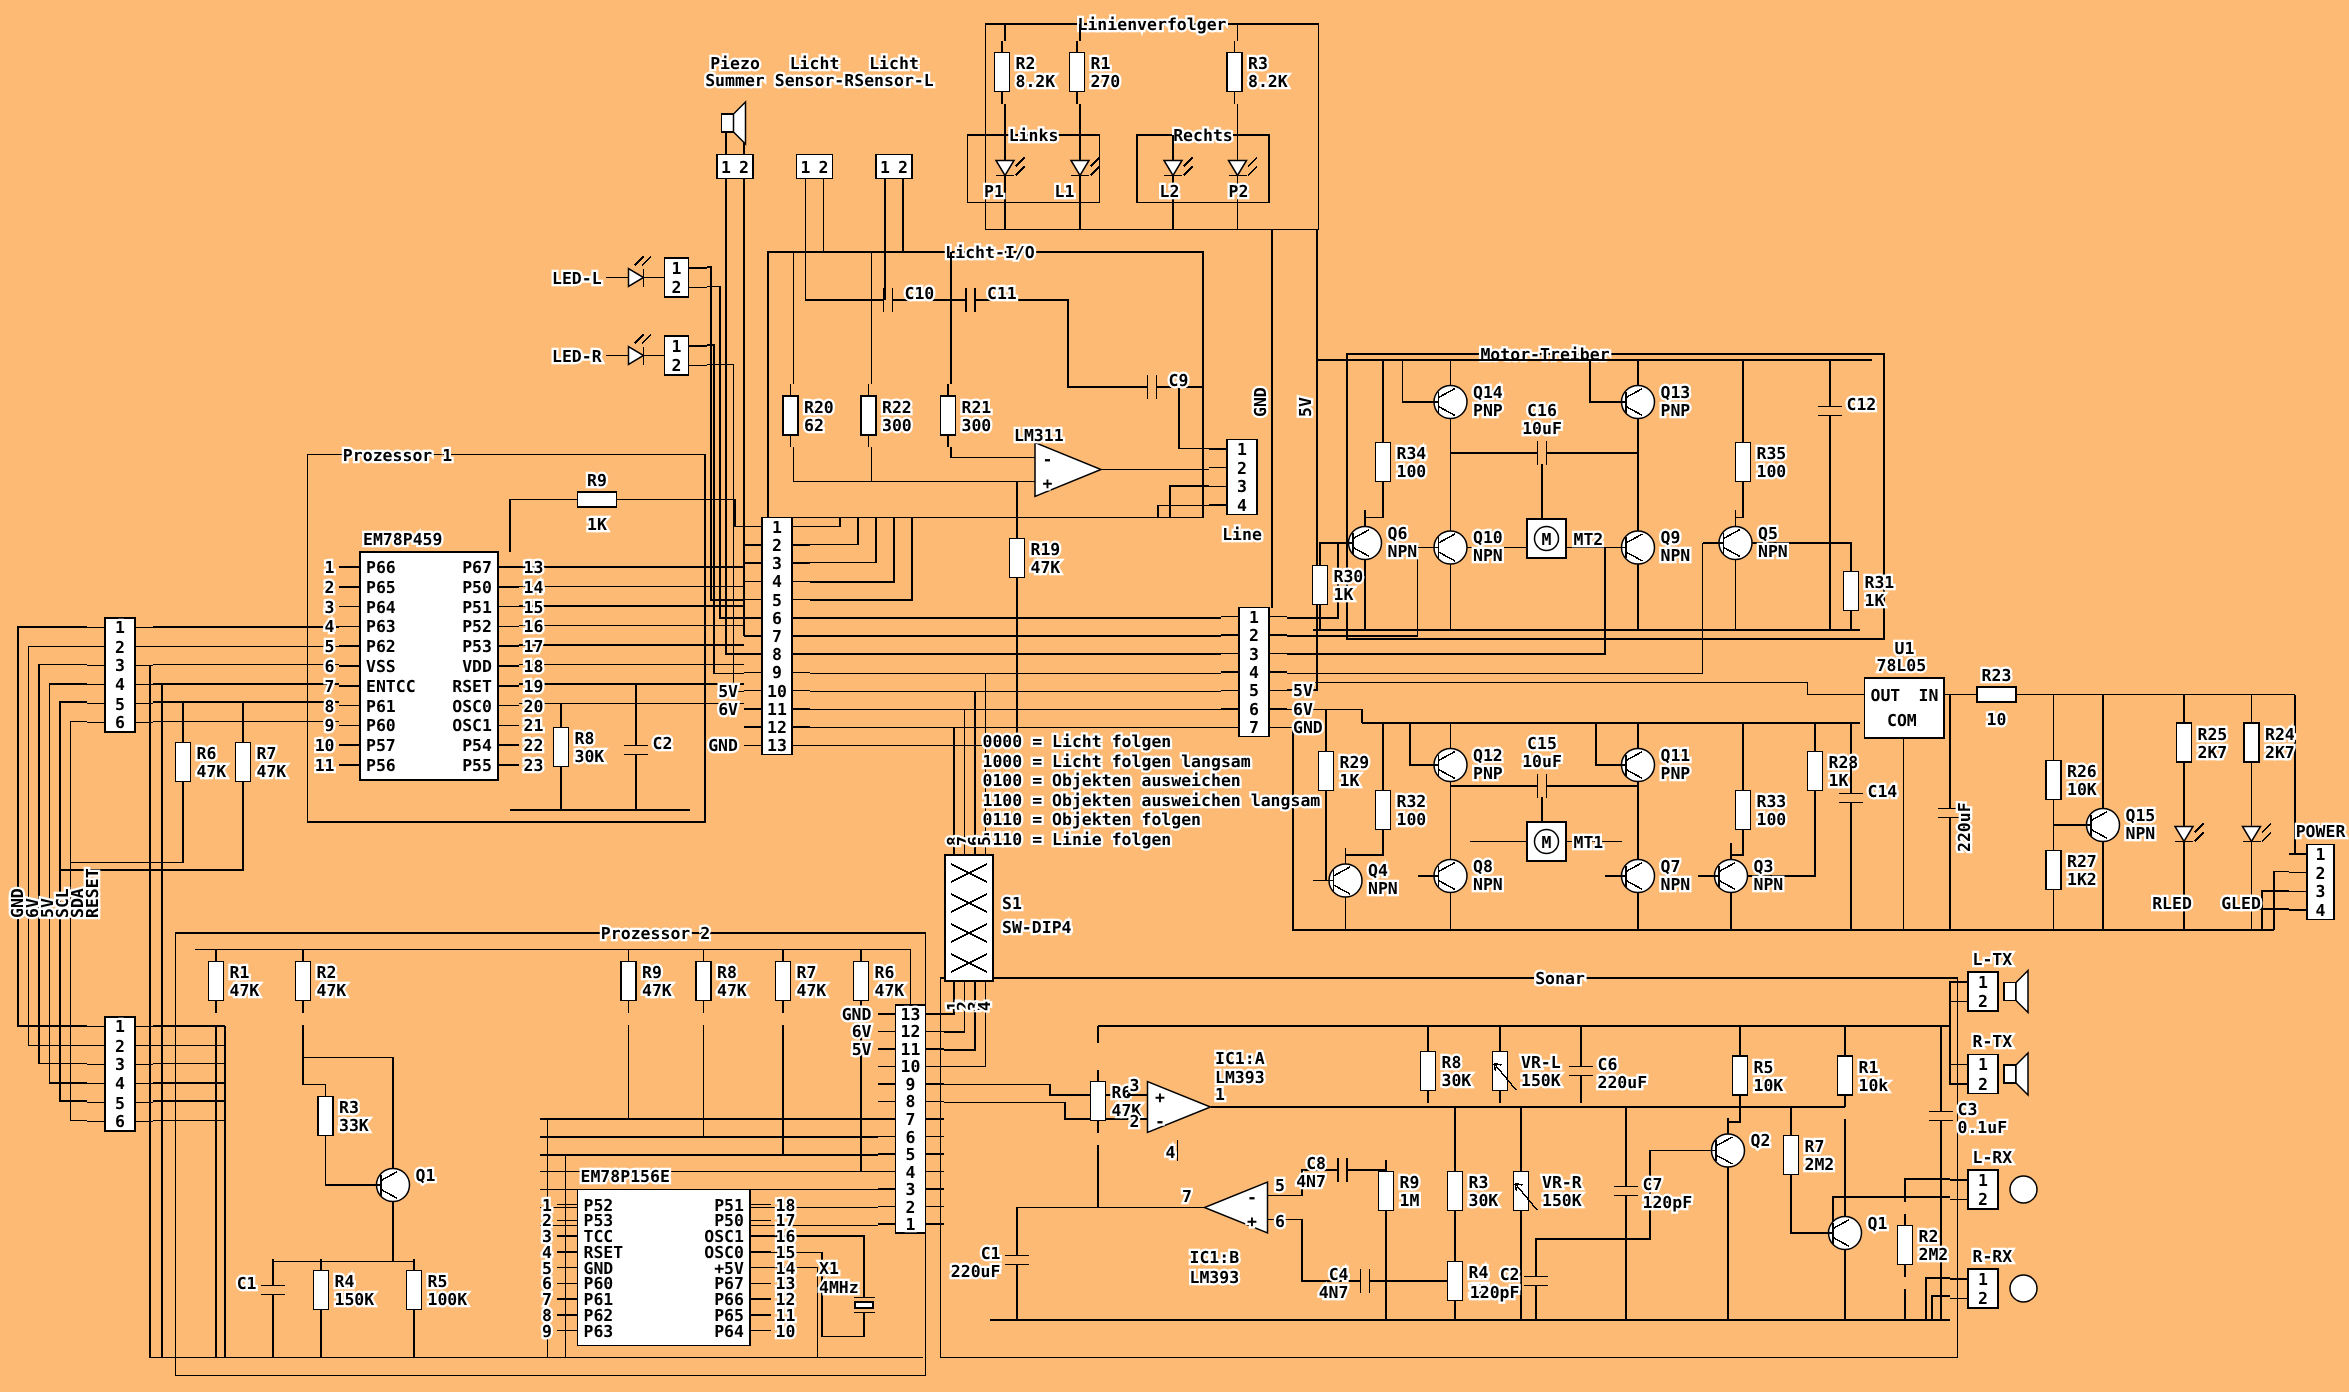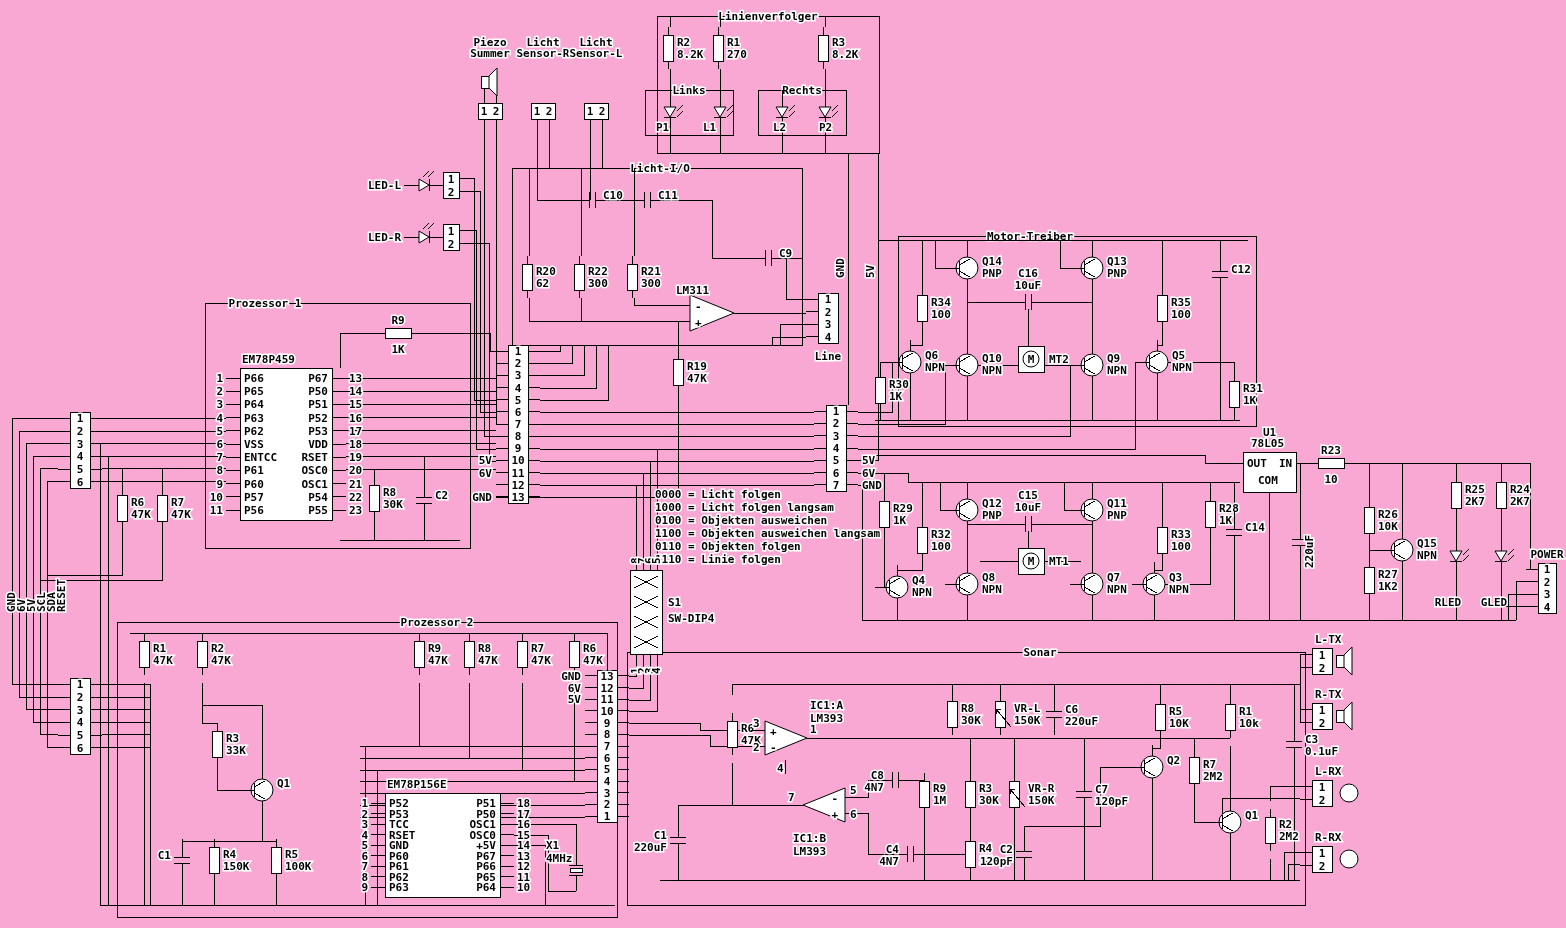--- a/index.html
+++ b/index.html
@@ -1,16 +1,16 @@
 <!DOCTYPE html>
 <html><head>
 <meta charset="utf-8">
 <style>
   html,body{margin:0;padding:0;background:#ffffff;}
-  #stage{position:relative;width:1566px;height:928px;background:#f9a8d4;overflow:hidden;}
+  #stage{position:relative;width:1566px;height:928px;background:#fdba74;overflow:hidden;}
   svg{display:block;}
   svg .w{stroke:#000;fill:none;stroke-width:1;shape-rendering:crispEdges;}
   svg .b{stroke:#000;fill:#fff;stroke-width:1;shape-rendering:crispEdges;}
   svg .s{stroke:#000;fill:#fff;stroke-width:1;}
   svg text{font-family:"DejaVu Sans Mono","Liberation Mono",monospace;font-weight:bold;font-size:11px;
            fill:#000;paint-order:stroke fill;stroke:#ffffff;stroke-width:3px;}
 </style>
 </head>
 <body>
 

